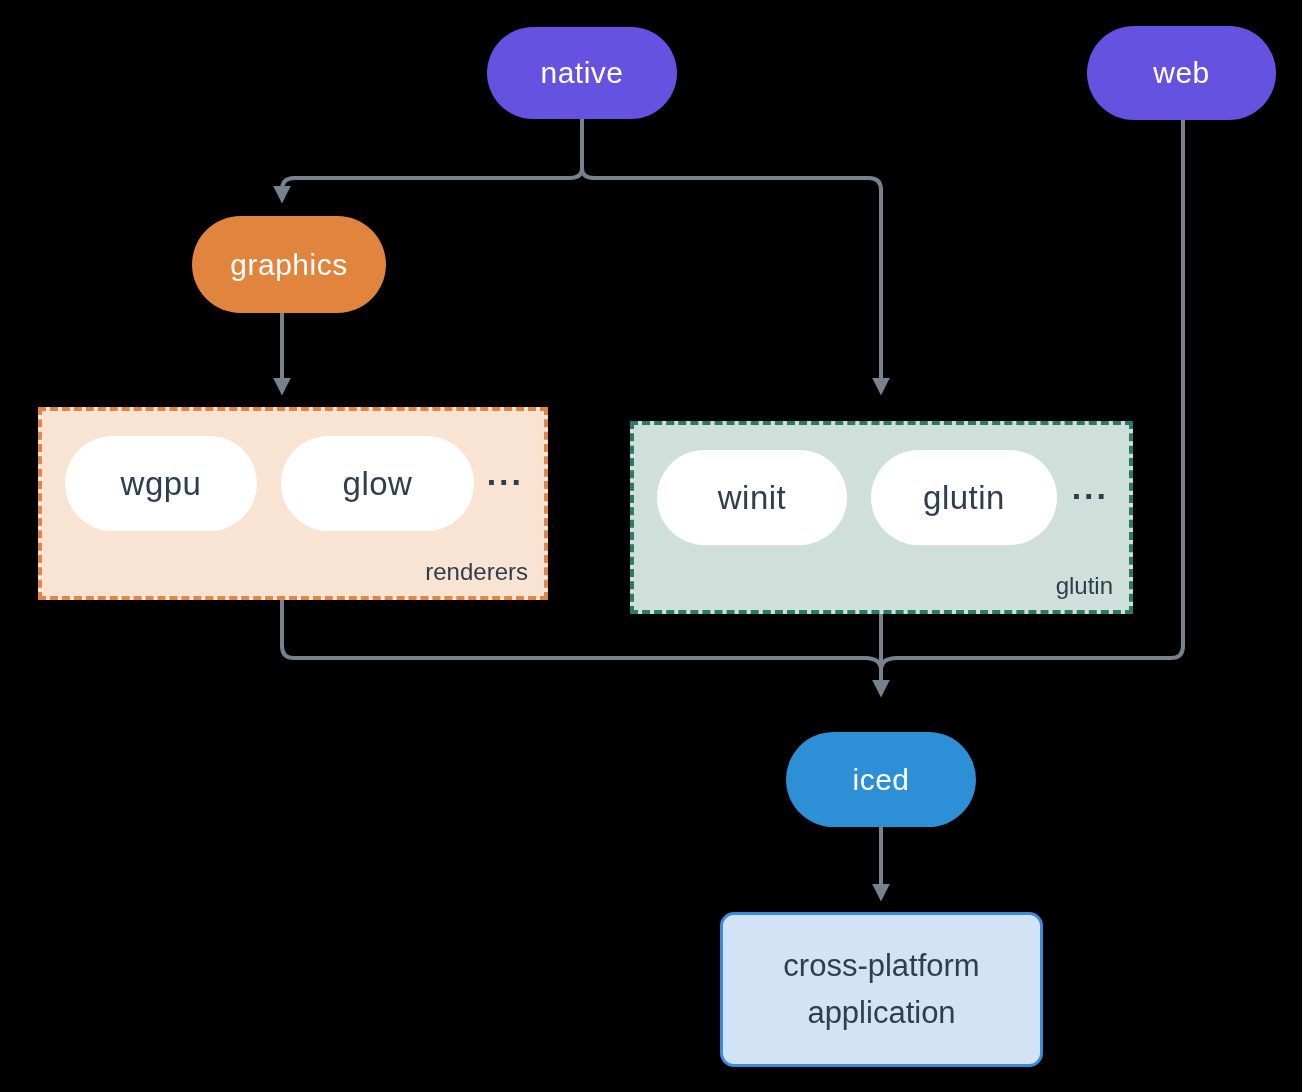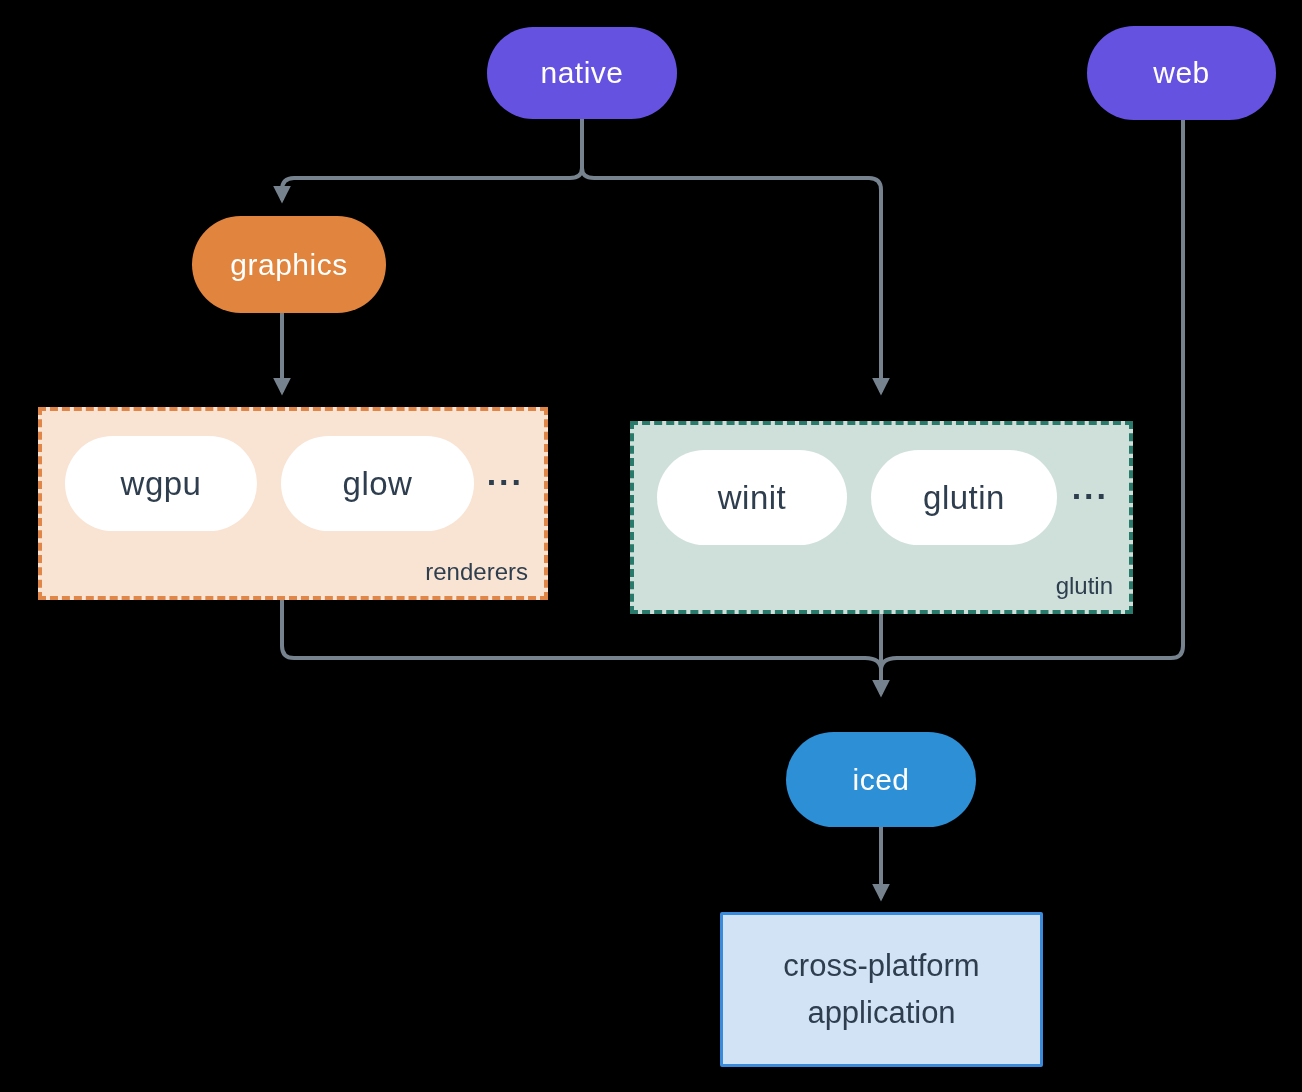--- a/index.html
+++ b/index.html
@@ -54,21 +54,21 @@
     color:var(--navy); font-size:34px; font-weight:600; letter-spacing:3px;
   }
   .group-label {
     position:absolute; right:16px; bottom:10px;
     color:var(--navy); font-size:24px;
   }
 
   .appbox {
     position:absolute; left:720px; top:912px; width:323px; height:155px;
     background:var(--lightblue-bg); border:3px solid var(--lightblue-border);
-    border-radius:2px; display:flex; align-items:center; justify-content:center;
+    border-radius:14px; display:flex; align-items:center; justify-content:center;
     text-align:center; color:var(--navy); font-size:31px; line-height:1.5;
     padding:0 24px;
   }
 </style>
 </head>
 <body>
 
 <div class="canvas">
 
   <svg class="edges" viewBox="0 0 1302 1092" xmlns="http://www.w3.org/2000/svg">

